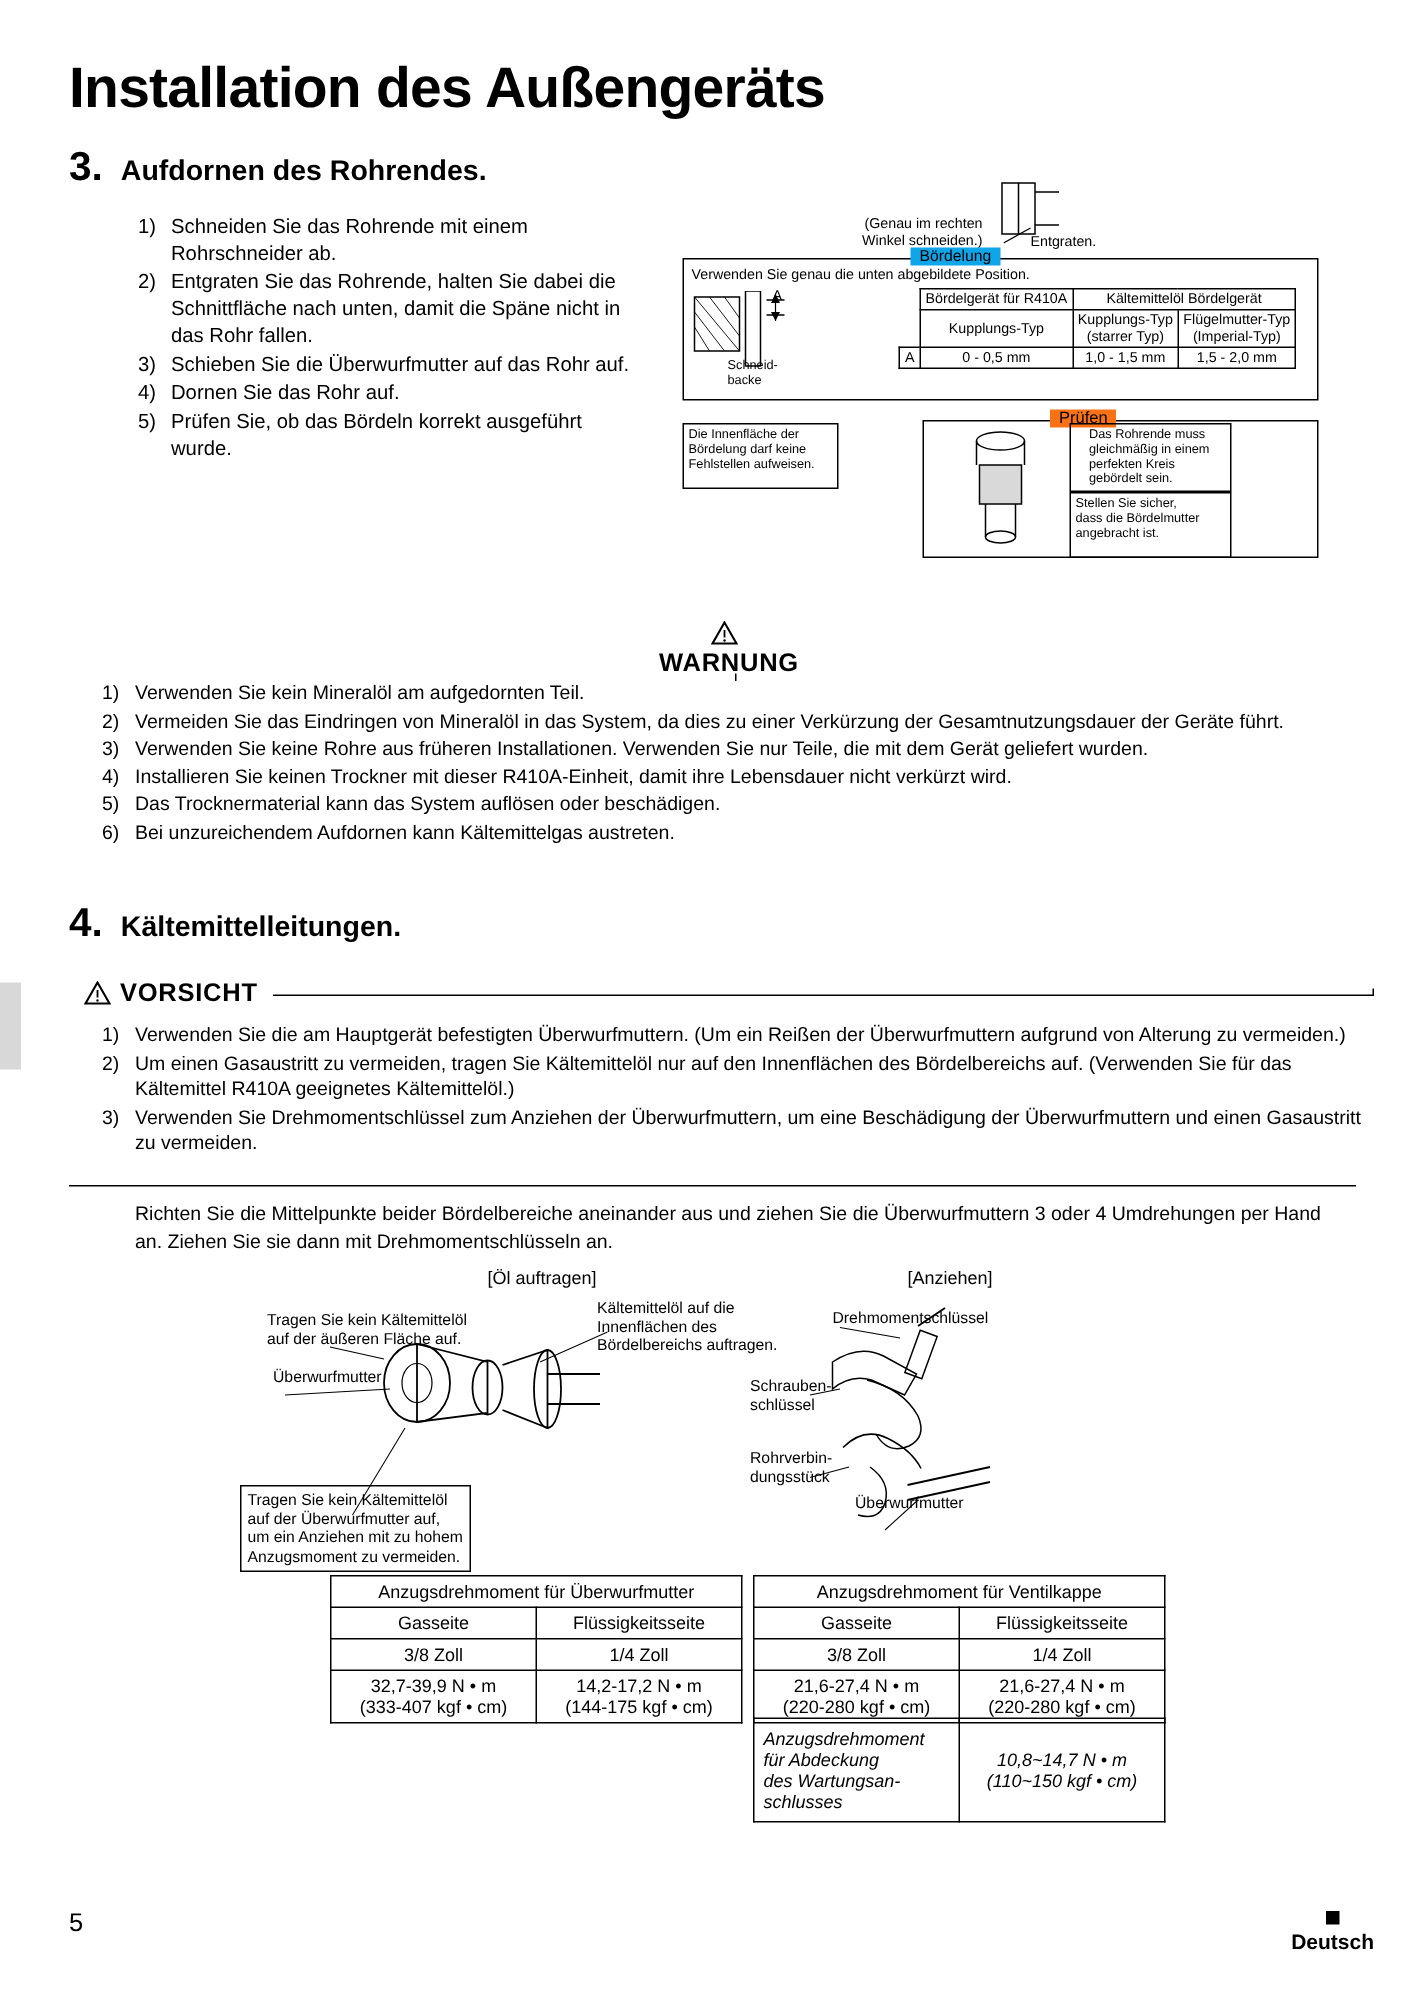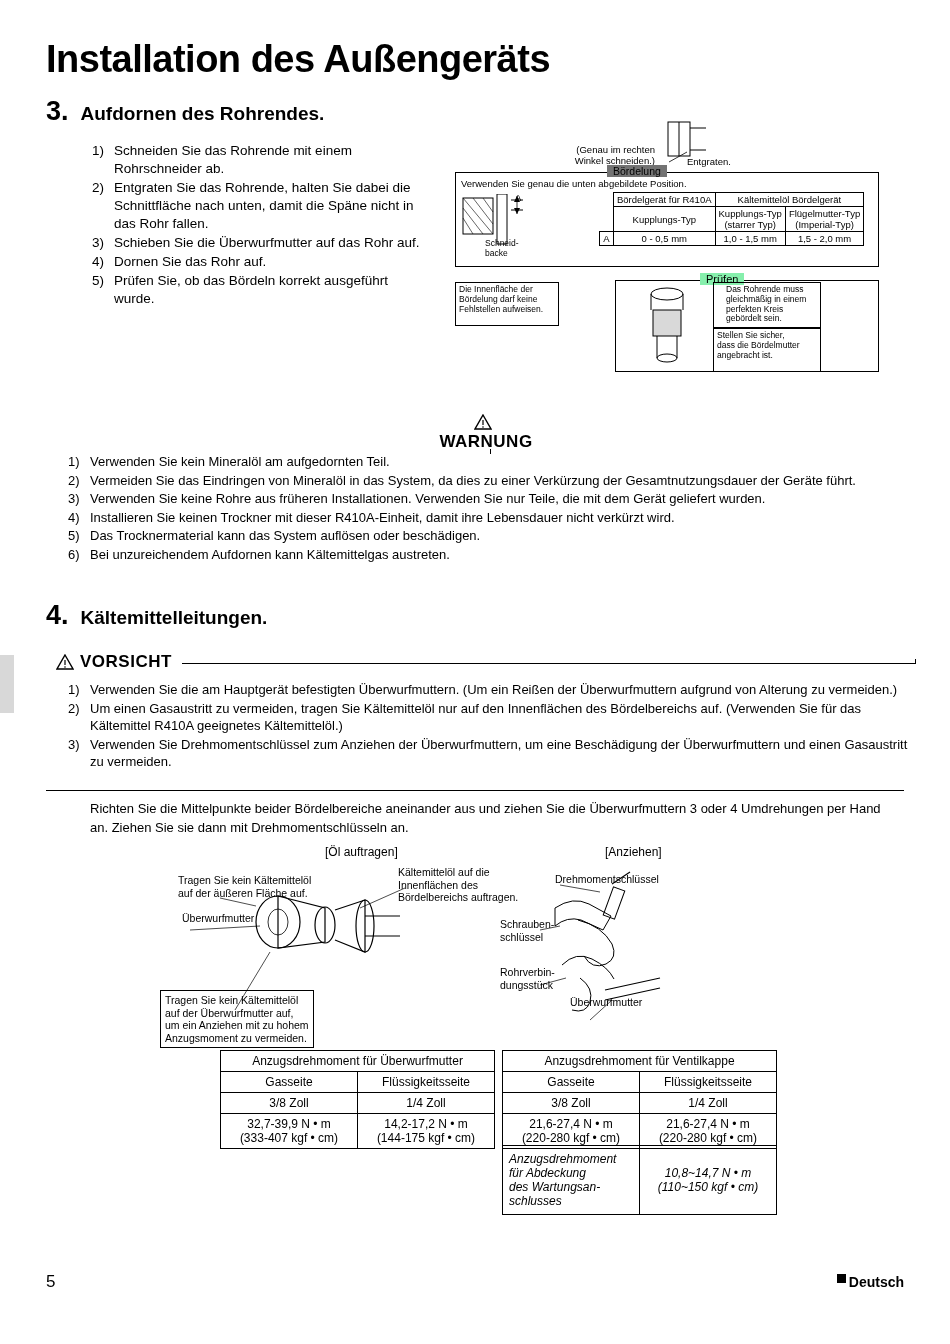--- a/index.html
+++ b/index.html
@@ -60,37 +60,37 @@
   table.t { border-collapse: collapse; }
   table.t td, table.t th { border:1px solid #000; font-weight:normal; }
 
   
   .diagram1 { position:absolute; left:455px; top:120px; width:430px; height:255px; }
   .bord-box {
     position:absolute; left:0px; top:52px; width:424px; height:95px;
     border:1px solid #000;
   }
   .bord-legend {
-    position:absolute; left:152px; top:45px; background:#737373; padding:0 6px;
+    position:absolute; left:152px; top:45px; background:#0ea5e9; padding:0 6px;
     font-size:10.5px;
   }
   .tbl-flare { position:absolute; left:118px; top:72px; font-size:9.5px; text-align:center;margin-left:26px; }
   .tbl-flare td { padding:1px 3px; }
 
   .pruf-box { position:absolute; left:160px; top:160px; width:264px; height:92px; border:1px solid #000;}
-  .pruf-legend { position:absolute; left:245px; top:153px; background:#86efac; padding:0 6px; font-size:11px;}
+  .pruf-legend { position:absolute; left:245px; top:153px; background:#f97316; padding:0 6px; font-size:11px;}
 
   .small-box { position:absolute; border:1px solid #000; font-size:8.5px; line-height:1.15; padding:2px 3px;}
 
   
   .torq { position:absolute; font-size:12px; text-align:center; }
   .torq td { padding:3px 6px; }
 
   .footer-page { position:absolute; left:46px; top:1272px; font-size:17px; }
-  .footer-lang { position:absolute; right:46px; top:1274px; font-size:14px; font-weight:bold; display:flex; gap:3px;}
+  .footer-lang { position:absolute; right:34px; top:1274px; font-size:14px; font-weight:bold; display:flex; align-items:center; gap:3px;flex-direction:column;}
   .sq { width:9px; height:9px; background:#000; display:inline-block; }
 
   
   .illus { position:absolute; left:160px; top:860px; width:560px; height:185px; }
   .bracket { position:absolute; font-size:12px; }
 </style>
 </head>
 <body>
 
 <div class="page">

